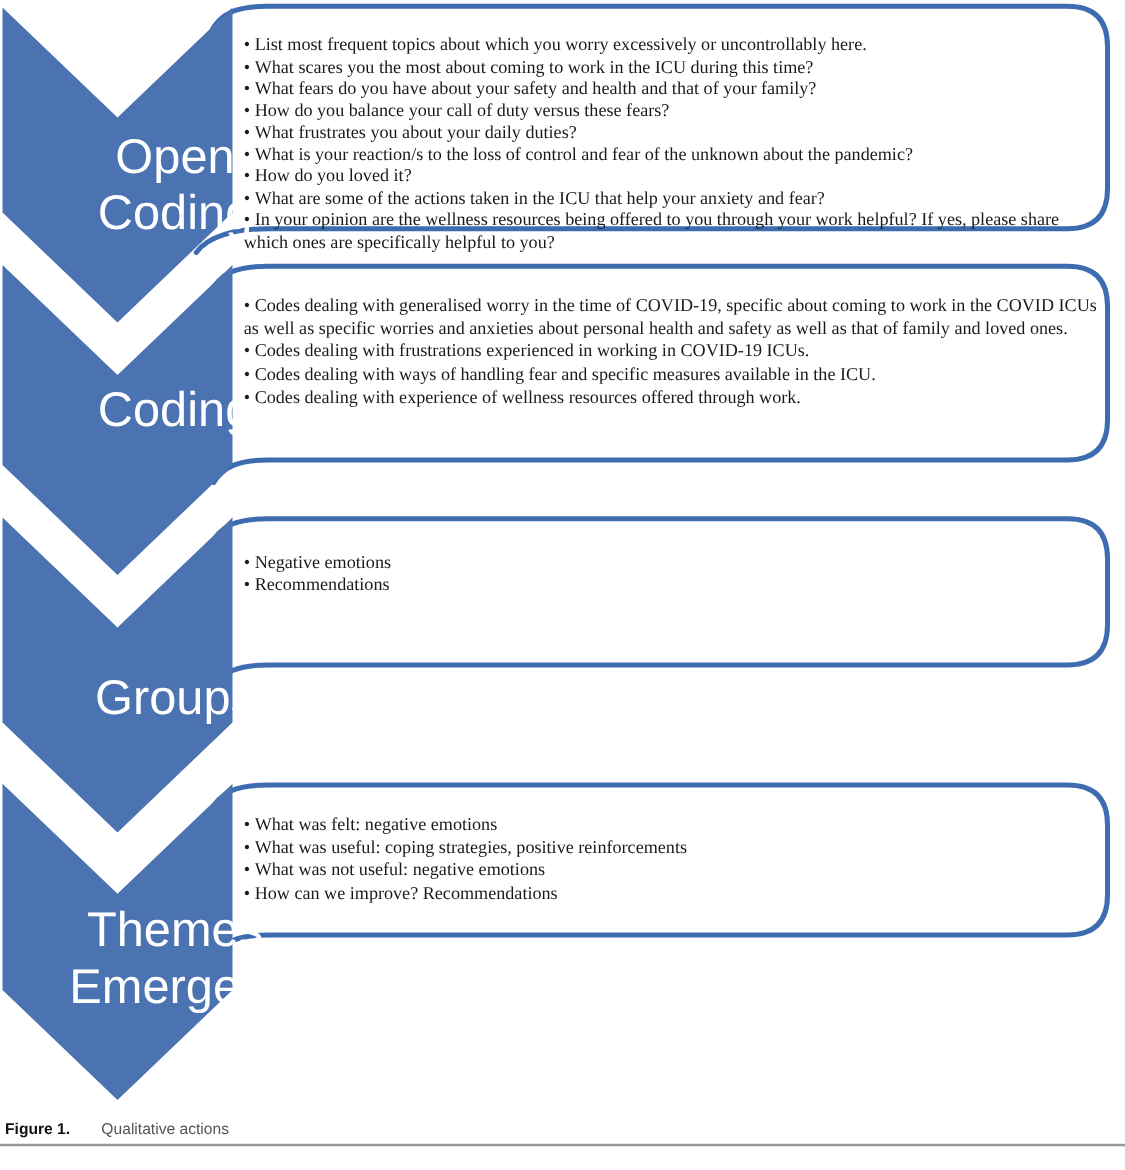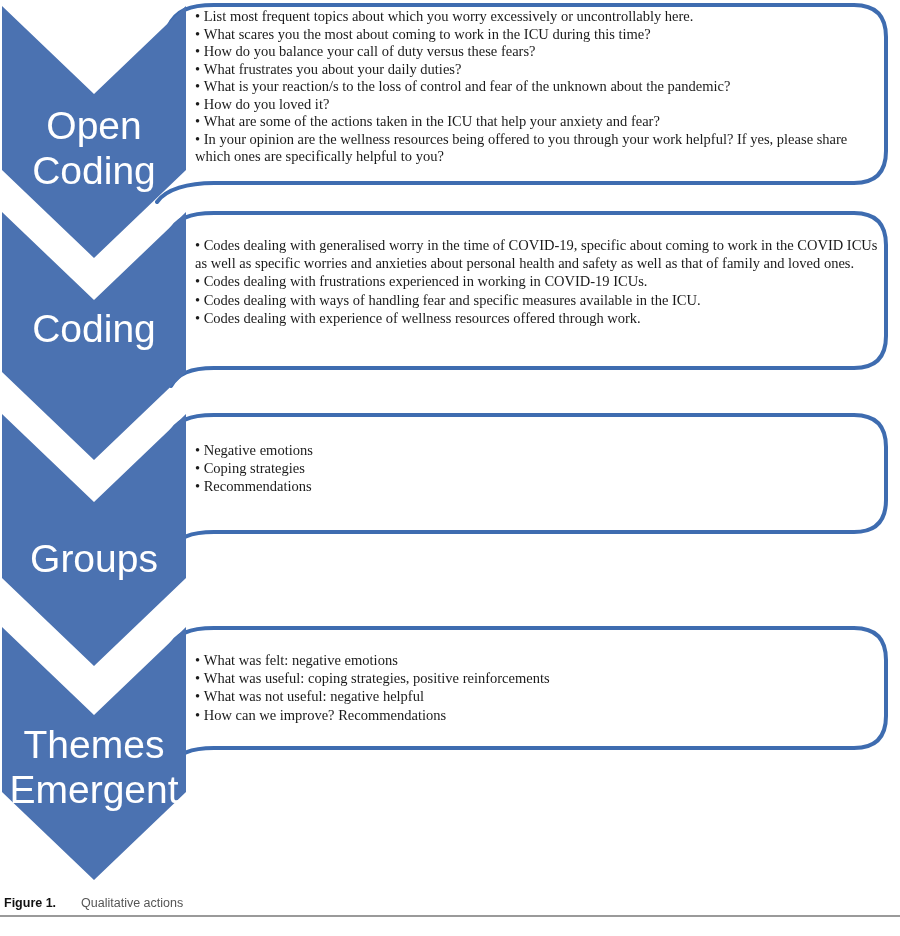--- a/index.html
+++ b/index.html
@@ -22,20 +22,21 @@
   .shapes{position:absolute;left:0;top:0;}
   .chevron{fill:var(--chevron_fill);stroke:none;}
   .box-outline{fill:none;stroke:var(--box_border);stroke-width:4px;stroke-linecap:round;}
   .stage-label{
     position:absolute;left:0;width:188px;
     text-align:center;
     color:var(--label_text);
     font-family:"Liberation Sans", sans-serif;
     font-size:39px;line-height:45px;font-weight:400;
     letter-spacing:0px;
+    padding-left:46px;
   }
   .box-text{
     position:absolute;left:195px;width:690px;
     color:var(--body_text);
     font-size:14.5px;line-height:18.2px;
   }
   .box-text.tight{line-height:17.5px;}
   .bullet-item{margin:0;}
   .bullet-item::before{content:"\2022\00a0";}
   .caption{
@@ -76,48 +77,48 @@
     <div>Coding</div>
   </div>
   <div class="stage-label" style="top:536px;">
     <div>Groups</div>
   </div>
   <div class="stage-label" style="top:722px;">
     <div>Themes</div>
     <div>Emergent</div>
   </div>
 
-  <div class="box-text tight" style="top:8px;">
+  <div class="box-text tight" style="top:28px;">
     <div class="bullet-item">List most frequent topics about which you worry excessively or uncontrollably here.</div>
     <div class="bullet-item">What scares you the most about coming to work in the ICU during this time?</div>
+    <div class="bullet-item">What fears do you have about your safety and health and that of your family?</div>
     <div class="bullet-item">How do you balance your call of duty versus these fears?</div>
     <div class="bullet-item">What frustrates you about your daily duties?</div>
     <div class="bullet-item">What is your reaction/s to the loss of control and fear of the unknown about the pandemic?</div>
     <div class="bullet-item">How do you loved it?</div>
     <div class="bullet-item">What are some of the actions taken in the ICU that help your anxiety and fear?</div>
     <div class="bullet-item">In your opinion are the wellness resources being offered to you through your work helpful? If yes, please share which ones are specifically helpful to you?</div>
   </div>
 
   <div class="box-text" style="top:236px;">
     <div class="bullet-item">Codes dealing with generalised worry in the time of COVID-19, specific about coming to work in the COVID ICUs as well as specific worries and anxieties about personal health and safety as well as that of family and loved ones.</div>
     <div class="bullet-item">Codes dealing with frustrations experienced in working in COVID-19 ICUs.</div>
     <div class="bullet-item">Codes dealing with ways of handling fear and specific measures available in the ICU.</div>
     <div class="bullet-item">Codes dealing with experience of wellness resources offered through work.</div>
   </div>
 
   <div class="box-text" style="top:441px;">
     <div class="bullet-item">Negative emotions</div>
-    <div class="bullet-item">Coping strategies</div>
     <div class="bullet-item">Recommendations</div>
   </div>
 
   <div class="box-text" style="top:651px;">
     <div class="bullet-item">What was felt: negative emotions</div>
     <div class="bullet-item">What was useful: coping strategies, positive reinforcements</div>
-    <div class="bullet-item">What was not useful: negative helpful</div>
+    <div class="bullet-item">What was not useful: negative emotions</div>
     <div class="bullet-item">How can we improve? Recommendations</div>
   </div>
 
   <div class="caption">
     <span class="fig-label">Figure 1.</span><span>Qualitative actions</span>
   </div>
   <div class="caption-rule"></div>
 
 </div>
 

